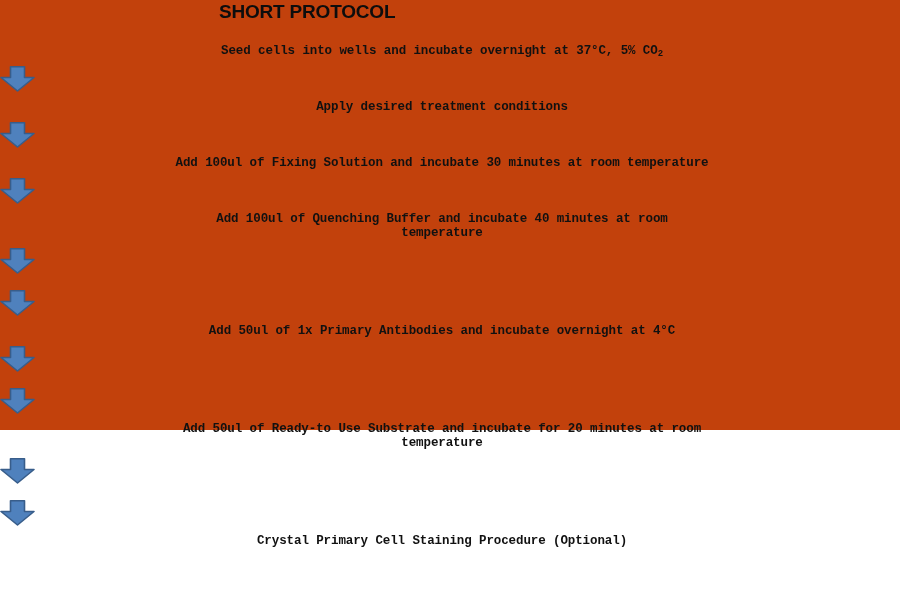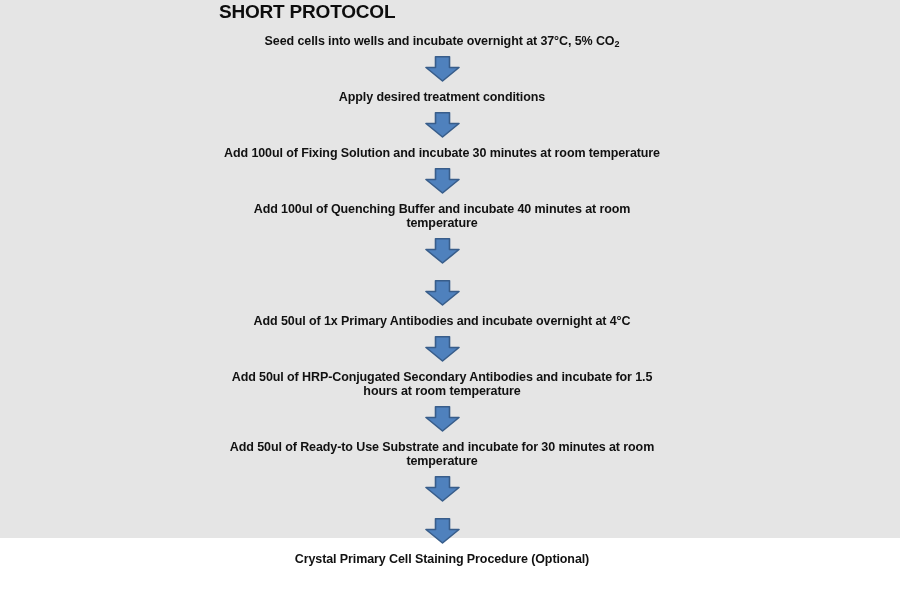--- a/index.html
+++ b/index.html
@@ -2,40 +2,40 @@
 <html><head>
 <meta charset="utf-8">
 <style>
   * { margin: 0; padding: 0; box-sizing: border-box; }
   html, body {
     width: 900px; height: 594px;
     background: #ffffff;
     overflow: hidden;
     font-family: "Liberation Sans", "DejaVu Sans", sans-serif;
   }
-  .canvas { position: relative; width: 900px; height: 538px; background: #e5e5e5; }
+  .canvas { position: relative; width: 900px; height: 430px; background: #c2410c; }
 
   .title {
     position: absolute;
     left: 219px; top: 1px;
     font-size: 19px;
     font-weight: 700;
     letter-spacing: -0.2px;
     color: #0d0d0d;
     white-space: nowrap;
   }
 
   .flow-col {
     position: absolute;
     left: 0; top: 0;
     width: 884px; height: 594px;
-    padding-top: 34px;
+    padding-top: 44px;
     display: flex;
     flex-direction: column;
-    align-items: center;
+    font-family: Liberation Mono, monospace;
   }
 
   .step { text-align: center; }
   .line {
     font-size: 12.5px;
     font-weight: 700;
     letter-spacing: -0.1px;
     line-height: 14px;
     color: #111111;
     white-space: nowrap;
@@ -104,31 +104,27 @@
     </svg>
 
     <div class="step">
       <div class="line">Add 50ul of 1x Primary Antibodies and incubate overnight at 4°C</div>
     </div>
 
     <svg class="arrow" viewBox="0 0 35 26">
       <polygon points="10.5,0.8 24.5,0.8 24.5,11.5 34,11.5 17.5,25 1,11.5 10.5,11.5" fill="#4f81bd" stroke="#385d8a"></polygon>
     </svg>
 
-    <div class="step">
-      <div class="line">Add 50ul of HRP-Conjugated Secondary Antibodies and incubate for 1.5</div>
-      <div class="line">hours at room temperature</div>
-    </div>
 
     <svg class="arrow" viewBox="0 0 35 26">
       <polygon points="10.5,0.8 24.5,0.8 24.5,11.5 34,11.5 17.5,25 1,11.5 10.5,11.5" fill="#4f81bd" stroke="#385d8a"></polygon>
     </svg>
 
     <div class="step">
-      <div class="line">Add 50ul of Ready-to Use Substrate and incubate for 30 minutes at room</div>
+      <div class="line">Add 50ul of Ready-to Use Substrate and incubate for 20 minutes at room</div>
       <div class="line">temperature</div>
     </div>
 
     <svg class="arrow" viewBox="0 0 35 26">
       <polygon points="10.5,0.8 24.5,0.8 24.5,11.5 34,11.5 17.5,25 1,11.5 10.5,11.5" fill="#4f81bd" stroke="#385d8a"></polygon>
     </svg>
 
 
     <svg class="arrow" viewBox="0 0 35 26">
       <polygon points="10.5,0.8 24.5,0.8 24.5,11.5 34,11.5 17.5,25 1,11.5 10.5,11.5" fill="#4f81bd" stroke="#385d8a"></polygon>

